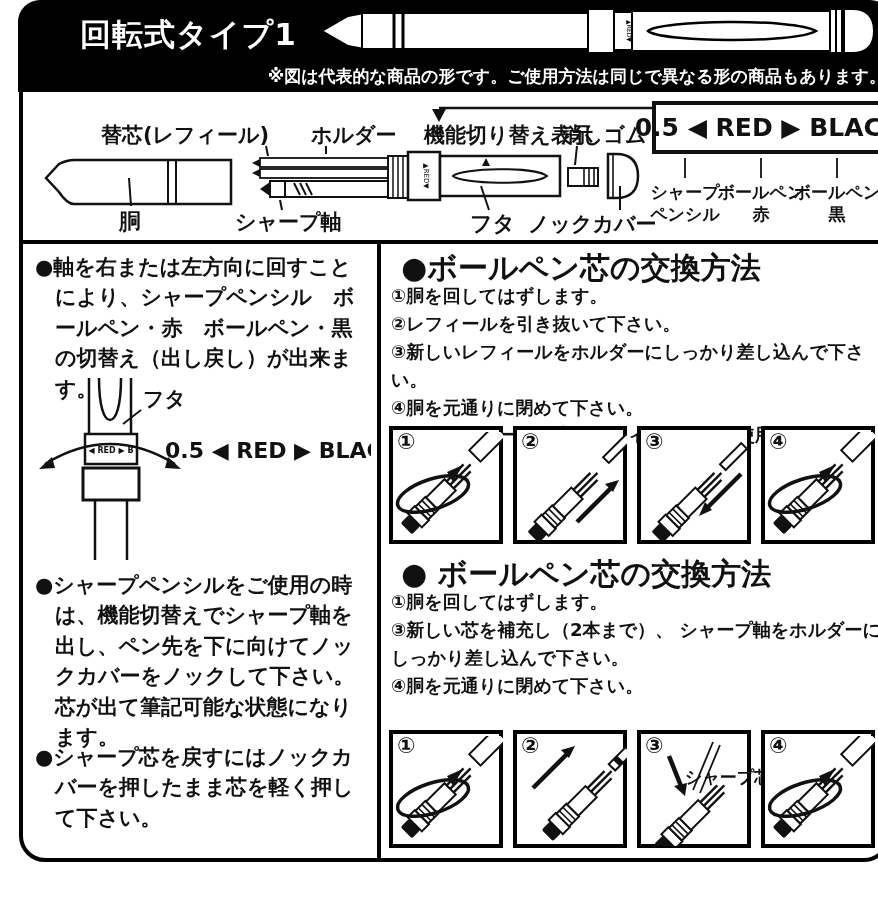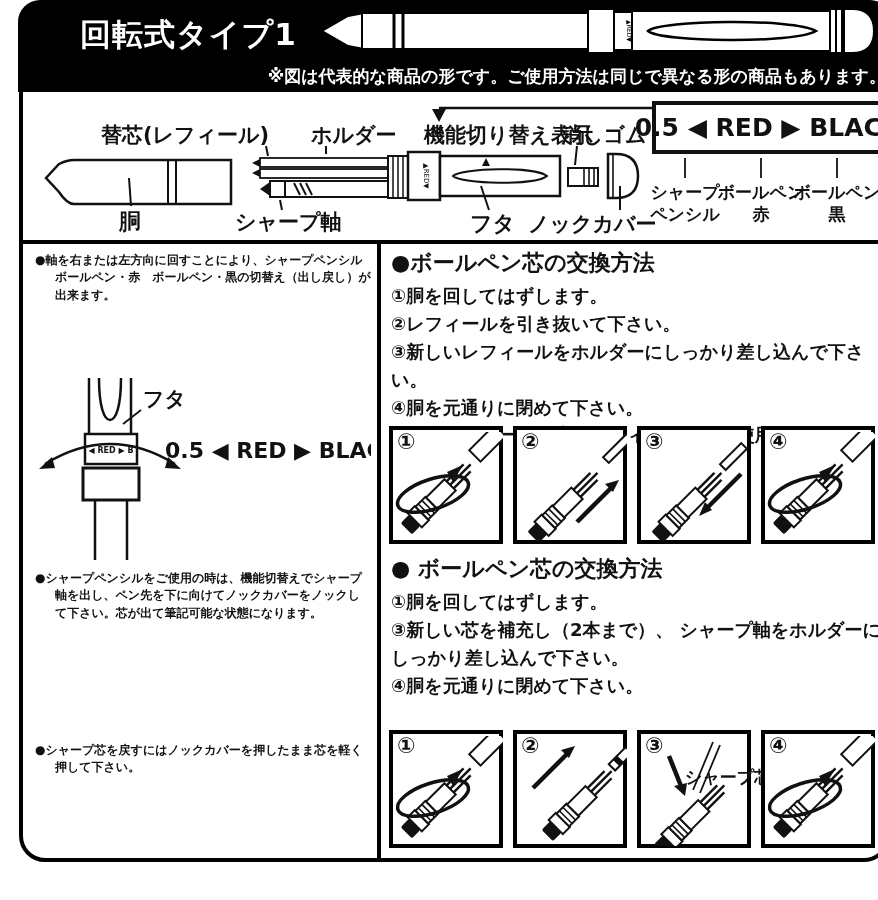--- a/index.html
+++ b/index.html
@@ -14,27 +14,27 @@
   .banner-note{position:absolute;right:6px;bottom:4px;color:#fff;font-size:17px;font-weight:bold;white-space:nowrap;}
   
   .frame{position:absolute;left:3px;top:88px;width:871px;height:774px;border:4px solid #000;
          border-radius:0 0 26px 26px;background:#fff;z-index:2;}
   .frame-inner{position:relative;width:863px;height:766px;}
   .parts-svg{position:absolute;left:0;top:0;}
   .h-divider{position:absolute;left:0;top:148px;width:863px;height:4px;background:#000;}
   .v-divider{position:absolute;left:354px;top:148px;width:4px;bottom:0;background:#000;}
   .left-col{position:absolute;left:0;top:152px;width:354px;bottom:0;}
   .right-col{position:absolute;left:358px;top:152px;width:505px;bottom:0;}
-  .para{position:absolute;left:12px;width:336px;font-size:12px;line-height:1.45;font-weight:bold;
+  .para{position:absolute;left:12px;width:336px;font-size:21px;line-height:1.45;font-weight:bold;
         padding-left:20px;text-indent:-20px;}
   .p1{top:8px;}
   .p2{top:326px;}
   .p3{top:498px;}
   .rot-fig{position:absolute;left:8px;top:128px;}
-  .sec-title{position:absolute;left:10px;font-size:22px;font-weight:bold;white-space:nowrap;}
+  .sec-title{position:absolute;left:20px;font-size:30px;font-weight:bold;white-space:nowrap;}
   .t1{top:4px;}
   .t2{top:310px;}
   .steps{position:absolute;left:10px;width:494px;font-size:18px;font-weight:bold;line-height:1.55;}
   .s1{top:38px;}
   .s2{top:344px;}
   .figrow-box{position:absolute;width:114px;height:118px;border:4px solid #000;background:#fff;}
   .fig-num{position:absolute;left:4px;top:1px;font-size:22px;font-weight:bold;line-height:1;}
   .fig-svg{position:absolute;left:0;top:2px;}
   .lead-label{position:absolute;left:44px;top:32px;font-size:17px;font-weight:bold;white-space:nowrap;background:rgba(255,255,255,.0);}
   .svg-label{font-weight:bold;fill:#111;}

